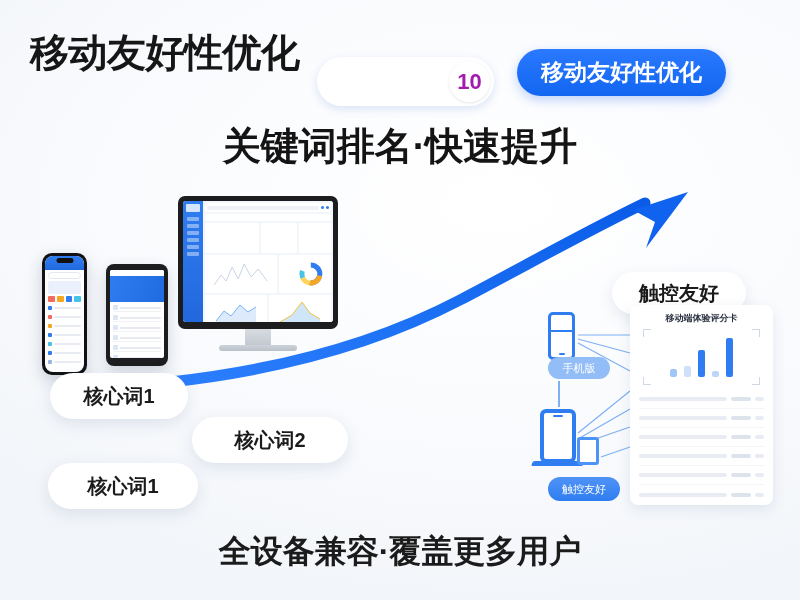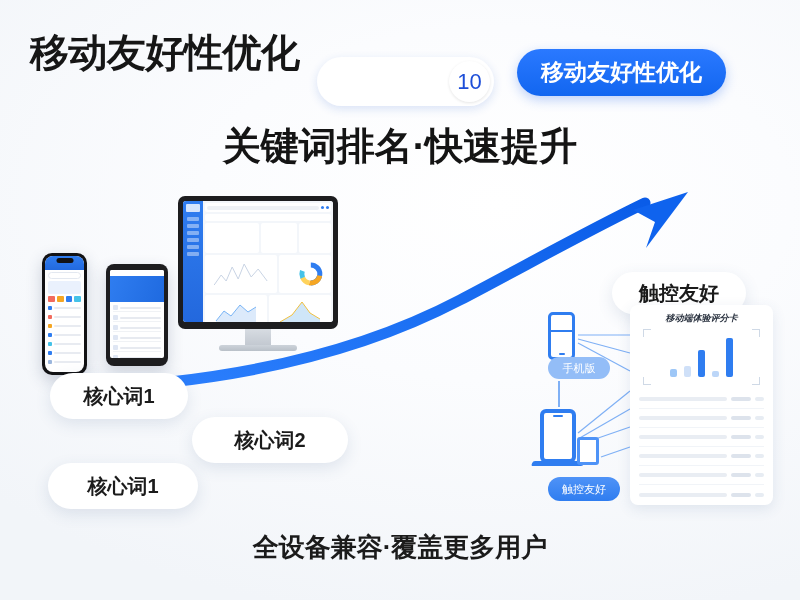--- a/index.html
+++ b/index.html
@@ -33,39 +33,39 @@
     display:flex; align-items:center; justify-content:center;
   }
   .top-badge .blue-part span {
     color:#fff; font-size:28px; font-weight:bold; letter-spacing:1px;
     padding-right:20px;
   }
   .top-badge .circle {
     position:absolute; right:4px; top:4px; width:41px; height:41px;
     border-radius:50%; background:#fff;
     display:flex; align-items:center; justify-content:center;
-    color:#1d4ed8; font-size:22px; font-weight:normal;
+    color:#a21caf; font-size:22px; font-weight:bold;
     box-shadow:0 1px 3px rgba(0,0,0,.10);
   }
   .pill-blue-top {
     position:absolute; left:517px; top:49px;
     height:47px; padding:0 24px; border-radius:24px;
     background:linear-gradient(180deg,#2a79ff 0%,#1266f0 100%);
     color:#fff; font-size:23px; font-weight:bold;
     display:flex; align-items:center; justify-content:center;
     box-shadow:0 4px 12px rgba(25,95,235,.28);
     white-space:nowrap;
   }
   .sub-title {
     position:absolute; left:0; right:0; top:121px; text-align:center;
     font-size:38px; font-weight:bold; color:#141414; letter-spacing:0px;
   }
   .footer-title {
     position:absolute; left:0; right:0; top:530px; text-align:center;
-    font-size:26px; font-weight:bold; color:#1b1b1b;
+    font-size:32px; font-weight:bold; color:#1b1b1b;
   }
 
   
   .arrow-svg { position:absolute; left:0; top:170px; width:800px; height:260px; }
 
   
   .monitor { position:absolute; left:178px; top:196px; width:160px; }
   .mon-bezel {
     width:160px; height:133px; background:#1d1d1f; border-radius:7px;
     padding:5px 5px 7px 5px;
@@ -151,21 +151,21 @@
   }
   .pill-hj { left:13px; top:52px; width:62px; height:22px; background:#93bdf7; }
   .pill-tk { left:13px; top:172px; width:72px; height:24px;
              background:linear-gradient(180deg,#4f93f7,#2f7df0); }
 
   .card {
     position:absolute; left:95px; top:0px; width:143px; height:200px;
     background:#fff; border-radius:8px; box-shadow:0 4px 14px rgba(60,90,140,.12);
     padding:7px 9px;
   }
-  .card-title { text-align:center; font-size:9px; font-weight:bold; color:#2b3340; margin-bottom:4px;font-style:italic; }
+  .card-title { text-align:center; font-size:9px; font-weight:bold; color:#2b3340; margin-bottom:4px; }
   .card-chart { height:56px; position:relative; margin:0 4px 5px 4px; }
   .card-chart .crn { position:absolute; width:8px; height:8px; border:1px solid #cfd9e6; }
   .card-chart .c1 { left:0; top:0; border-right:none; border-bottom:none;}
   .card-chart .c2 { right:0; top:0; border-left:none; border-bottom:none;}
   .card-chart .c3 { left:0; bottom:0; border-right:none; border-top:none;}
   .card-chart .c4 { right:0; bottom:0; border-left:none; border-top:none;}
   .bars { position:absolute; left:0; right:0; bottom:8px; height:44px;
           display:flex; align-items:flex-end; justify-content:center; gap:7px;}
   .bars i { display:block; width:7px; border-radius:2px; }
   .card-row { display:flex; align-items:center; gap:4px; height:19px;

